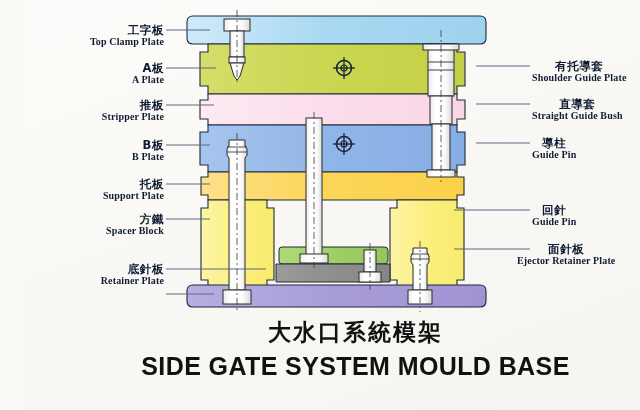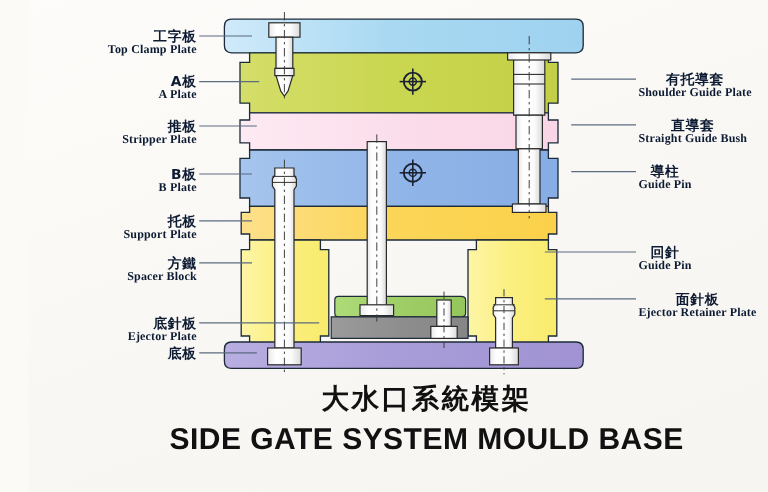--- a/index.html
+++ b/index.html
@@ -252,45 +252,44 @@
       <div class="label left" style="right: 500px; top: 178px;">
         <span class="cn">托板</span>
         <span class="en">Support Plate</span>
       </div>
       <div class="label left" style="right: 500px; top: 213px;">
         <span class="cn">方鐵</span>
         <span class="en">Spacer Block</span>
       </div>
       <div class="label left" style="right: 500px; top: 263px;">
         <span class="cn">底針板</span>
-        <span class="en">Ejector Plate</span>
+        <span class="en">Retainer Plate</span>
       </div>
       <div class="label left" style="right: 500px; top: 288px;">
-        <span class="cn">底板</span>
       </div>
     </div>
 
   <div id="right-labels">
       <div class="label right" style="left: 508px; top: 60px;">
         <span class="cn">有托導套</span>
         <span class="en">Shoulder Guide Plate</span>
       </div>
       <div class="label right" style="left: 508px; top: 98px;">
         <span class="cn">直導套</span>
         <span class="en">Straight Guide Bush</span>
       </div>
       <div class="label right" style="left: 508px; top: 137px;">
         <span class="cn">導柱</span>
         <span class="en">Guide Pin</span>
       </div>
       <div class="label right" style="left: 508px; top: 204px;">
         <span class="cn">回針</span>
         <span class="en">Guide Pin</span>
       </div>
-      <div class="label right" style="left: 508px; top: 243px;">
+      <div class="label right" style="left: 493px; top: 243px;">
         <span class="cn">面針板</span>
         <span class="en">Ejector Retainer Plate</span>
       </div>
     </div>
 
   <div class="title-block" style="top:317px;">
     <div class="title-cn">大水口系統模架</div>
   </div>
   <div class="title-block" style="top:349px;">
     <div class="title-en">SIDE GATE SYSTEM MOULD BASE</div>

